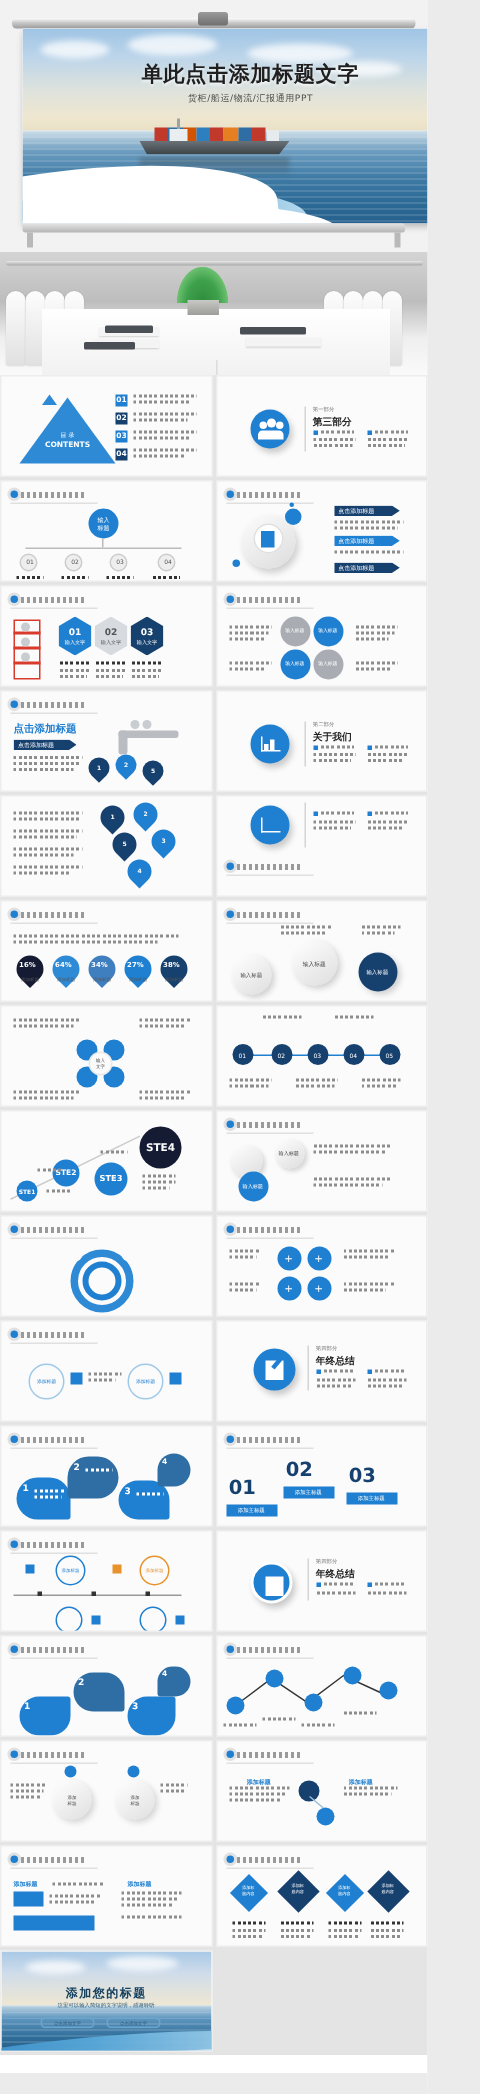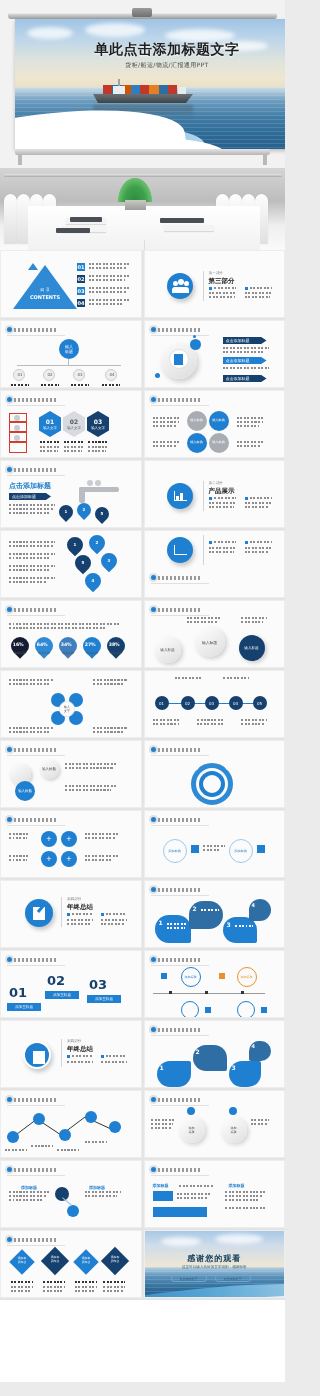--- a/index.html
+++ b/index.html
@@ -407,21 +407,21 @@
     </div>
 
     <div class="slide">
       <div class="circ blue" style="left:22px;top:22px;width:26px;height:26px;box-shadow:2px 3px 4px rgba(0,0,0,.2);">
         <div style="position:absolute;left:7px;top:8px;width:13px;height:10px;border-left:1.5px solid #fff;border-bottom:1.5px solid #fff;"></div>
         <div style="position:absolute;left:9px;top:13px;width:3px;height:4px;background:#fff;"></div>
         <div style="position:absolute;left:13px;top:10px;width:3px;height:7px;background:#fff;"></div>
       </div>
       <div style="position:absolute;left:58px;top:20px;width:1px;height:30px;background:#d4d4d4;"></div>
       <div class="sec-num" style="left:64px;top:20px;">第二部分</div>
-      <div class="sec-title" style="left:64px;top:26px;">产品展示</div>
+      <div class="sec-title" style="left:64px;top:26px;">关于我们</div>
       <div style="position:absolute;left:64px;top:36px;width:3px;height:3px;background:#1f7fd0;"></div>
       <div class="txtline" style="left:69px;top:36px;width:22px;"></div>
       <div class="txtline" style="left:64px;top:41px;width:28px;"></div>
       <div class="txtline" style="left:64px;top:45px;width:25px;"></div>
       <div style="position:absolute;left:100px;top:36px;width:3px;height:3px;background:#1f7fd0;"></div>
       <div class="txtline" style="left:105px;top:36px;width:22px;"></div>
       <div class="txtline" style="left:100px;top:41px;width:28px;"></div>
       <div class="txtline" style="left:100px;top:45px;width:24px;"></div>
     </div>
 
@@ -560,20 +560,33 @@
         <div style="position:absolute;inset:0;display:flex;align-items:center;justify-content:center;color:#fff;font-size:4px;">05</div>
       </div>
       <div class="txtline" style="left:8px;top:48px;width:28px;"></div>
       <div class="txtline" style="left:8px;top:52px;width:26px;"></div>
       <div class="txtline" style="left:52px;top:48px;width:28px;"></div>
       <div class="txtline" style="left:52px;top:52px;width:26px;"></div>
       <div class="txtline" style="left:96px;top:48px;width:26px;"></div>
       <div class="txtline" style="left:96px;top:52px;width:24px;"></div>
     </div>
 
+    <div class="slide">
+      <div style="position:absolute;left:6px;top:58px;width:96px;height:1px;background:#ccc;transform:rotate(-26deg);transform-origin:left center;"></div>
+      <div class="stepc blue" style="left:10px;top:46px;width:14px;height:14px;font-size:4px;">STE1</div>
+      <div class="stepc blue" style="left:34px;top:32px;width:18px;height:18px;font-size:5px;">STE2</div>
+      <div class="stepc blue" style="left:62px;top:34px;width:22px;height:22px;font-size:5.5px;">STE3</div>
+      <div class="stepc" style="left:92px;top:10px;width:28px;height:28px;font-size:7px;background:#141b33;">STE4</div>
+      <div class="txtline" style="left:24px;top:38px;width:16px;"></div>
+      <div class="txtline" style="left:30px;top:52px;width:16px;"></div>
+      <div class="txtline" style="left:66px;top:26px;width:18px;"></div>
+      <div class="txtline" style="left:94px;top:42px;width:22px;"></div>
+      <div class="txtline" style="left:94px;top:46px;width:22px;"></div>
+      <div class="txtline" style="left:94px;top:50px;width:18px;"></div>
+    </div>
 
 
     <div class="slide">
       <div class="s-head">
           <div class="s-dot"></div>
           <div class="s-bar"></div>
         </div>
       <div class="s-rule"></div>
       <div class="circ" style="left:8px;top:22px;width:22px;height:22px;background:linear-gradient(145deg,#fff,#dedede);box-shadow:2px 2px 3px rgba(0,0,0,.15);"></div>
       <div class="circ blue" style="left:14px;top:40px;width:20px;height:20px;">
@@ -873,21 +886,21 @@
       <div class="txtline" style="left:102px;top:59px;width:20px;"></div>
     </div>
 
     <div class="slide" style="background:#fff;">
       <div class="sky" style="bottom:46%;background:linear-gradient(180deg,#a8c9e6,#cfdcea 40%,#efe7d2);"></div>
       <div class="cloud" style="left:16px;top:6px;width:40px;height:9px;"></div>
       <div class="cloud" style="left:70px;top:3px;width:48px;height:10px;"></div>
       <div class="sea" style="top:54%;background:linear-gradient(180deg,#bcd3e2,#5c94bd 30%,#2f6d99 70%,#28608a);"></div>
       <div class="wave2" style="height:28px;transform:translate(-28%,52%) rotate(-6deg);"></div>
       <div class="wave3" style="height:24px;transform:translate(-22%,56%) rotate(-5deg);"></div>
-      <div class="endtitle">感谢您的观看</div>
+      <div class="endtitle">添加您的标题</div>
       <div class="endsub">这里可以输入简短的文字说明，感谢聆听</div>
       <div style="position:absolute;left:26px;top:44px;width:36px;height:7px;border:1px solid #6ca6cd;border-radius:3px;">
         <div style="text-align:center;font-size:3px;color:#2b5a78;line-height:7px;">点击添加文字</div>
       </div>
       <div style="position:absolute;left:70px;top:44px;width:36px;height:7px;border:1px solid #6ca6cd;border-radius:3px;">
         <div style="text-align:center;font-size:3px;color:#2b5a78;line-height:7px;">点击添加文字</div>
       </div>
     </div>
 
   </div>

